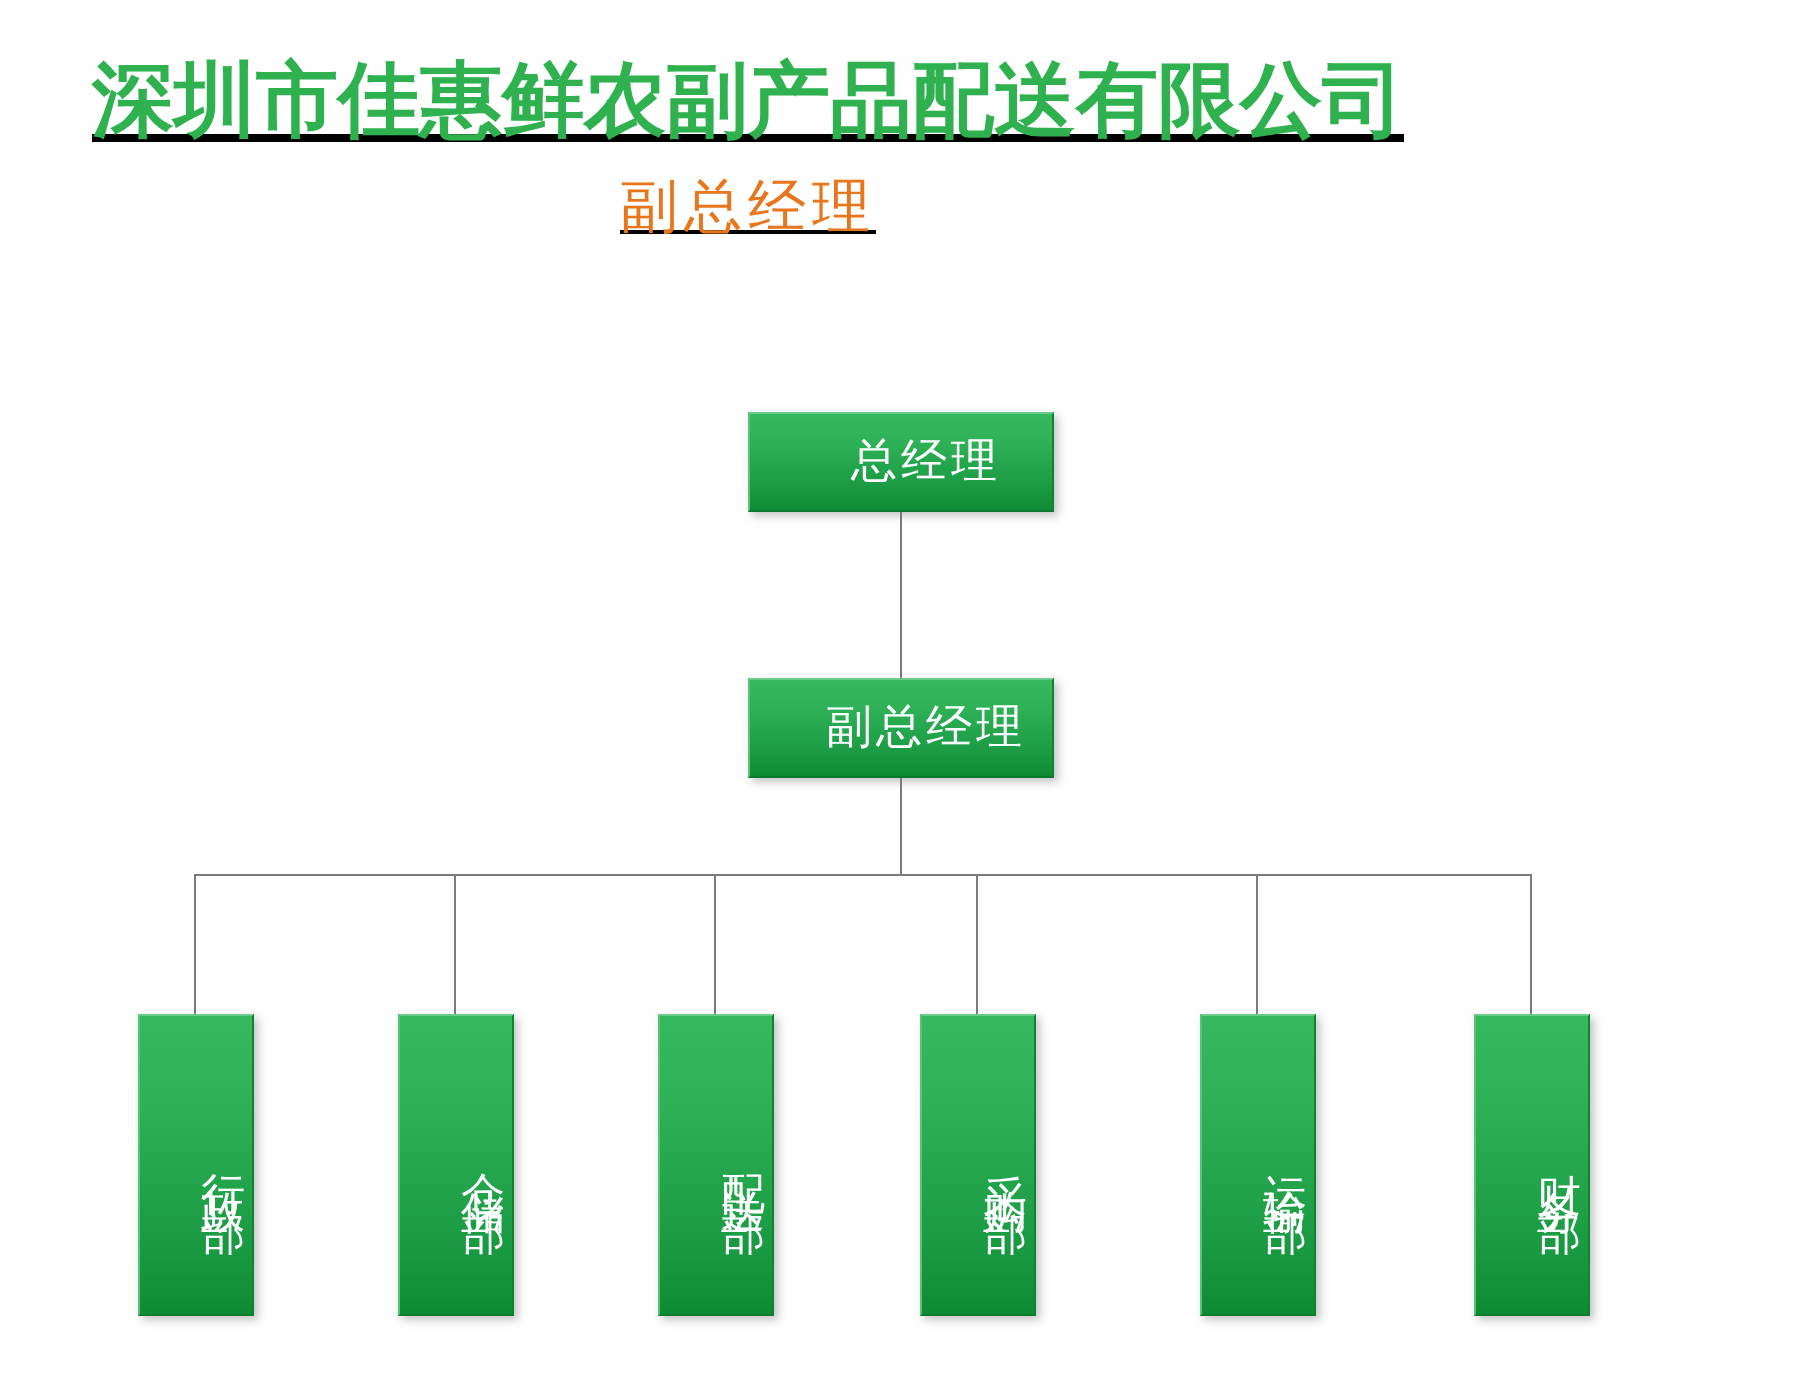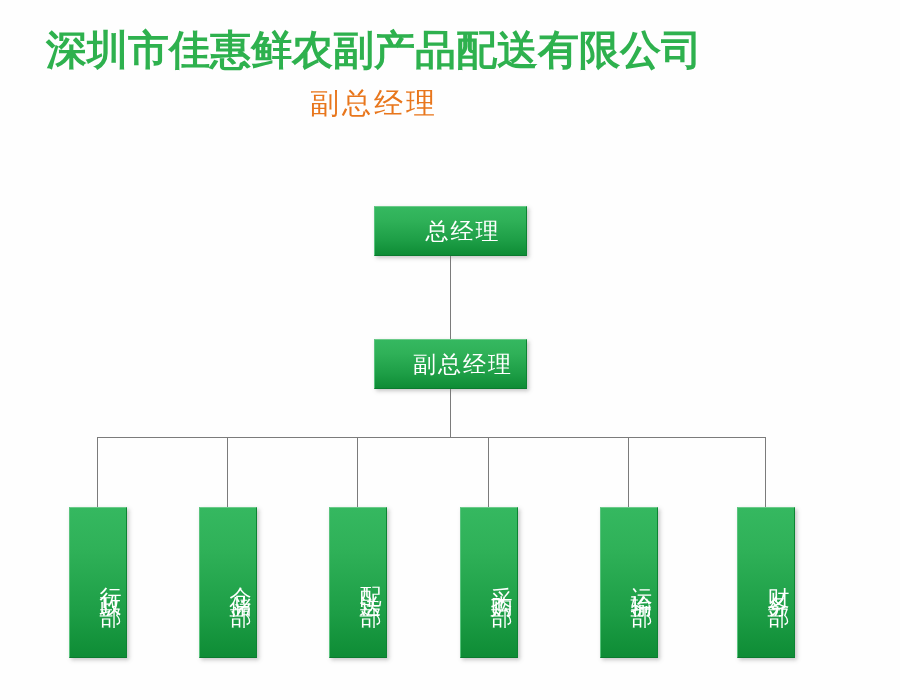--- a/index.html
+++ b/index.html
@@ -23,20 +23,21 @@
     height: 700px;
   }
 
   
   .title-block {
     position: absolute;
     top: 0;
     left: 0;
     width: 748px;
     text-align: center;
+    text-decoration: underline;
   }
   .company-title {
     margin: 0;
     padding-top: 28px;
     font-size: 41px;
     line-height: 1.12;
     font-weight: bold;
     color: #2eb14e;
     letter-spacing: 0px;
     font-family: "DejaVu Sans", "Liberation Sans", sans-serif;

